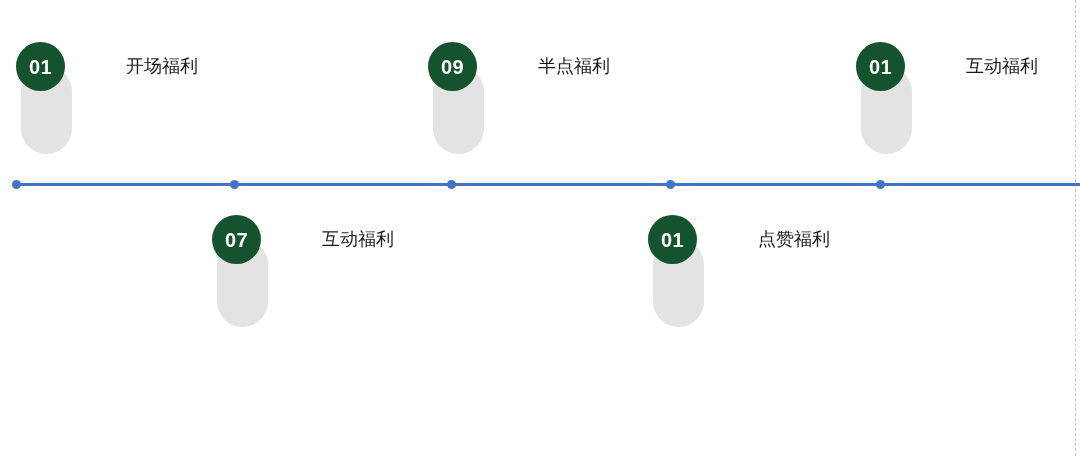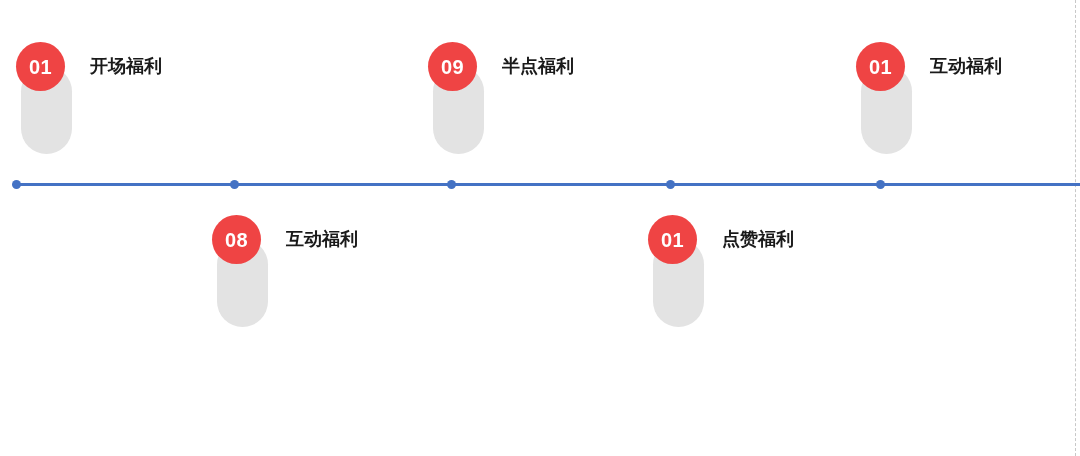--- a/index.html
+++ b/index.html
@@ -60,37 +60,38 @@
     width: 51px;
     height: 88px;
     border-radius: 26px;
     background: #E3E3E3;
   }
   .badge {
     position: absolute;
     width: 49px;
     height: 49px;
     border-radius: 50%;
-    background: #ef4444;
+    background: #14532d;
     color: #ffffff;
     font-size: 20px;
     font-weight: bold;
     letter-spacing: 0.5px;
     display: flex;
     align-items: center;
     justify-content: center;
     line-height: 1;
   }
   .milestone-label {
     position: absolute;
     white-space: nowrap;
     font-size: 18px;
-    font-weight: bold;
+    font-weight: normal;
     color: #1a1a1a;
     line-height: 1;
+    margin-left: 36px;
   }
 
   
   .milestone.up .pill   { left: 5px;  top: 24px; }
   .milestone.up .badge  { left: 0px;  top: 0px;  }
   .milestone.up .milestone-label { left: 74px; top: 15px; }
   .milestone.up { top: 42px; }
 
   
   .milestone.down .pill   { left: 5px;  top: 24px; }
@@ -126,21 +127,21 @@
   <div class="axis-dot" style="left:880px"></div>
 
   <div class="milestone up" style="left:16px">
     <div class="pill"></div>
     <div class="badge">01</div>
     <div class="milestone-label">开场福利</div>
   </div>
 
   <div class="milestone down" style="left:212px">
     <div class="pill"></div>
-    <div class="badge">08</div>
+    <div class="badge">07</div>
     <div class="milestone-label">互动福利</div>
   </div>
 
   <div class="milestone up" style="left:428px">
     <div class="pill"></div>
     <div class="badge">09</div>
     <div class="milestone-label">半点福利</div>
   </div>
 
   <div class="milestone down" style="left:648px">

